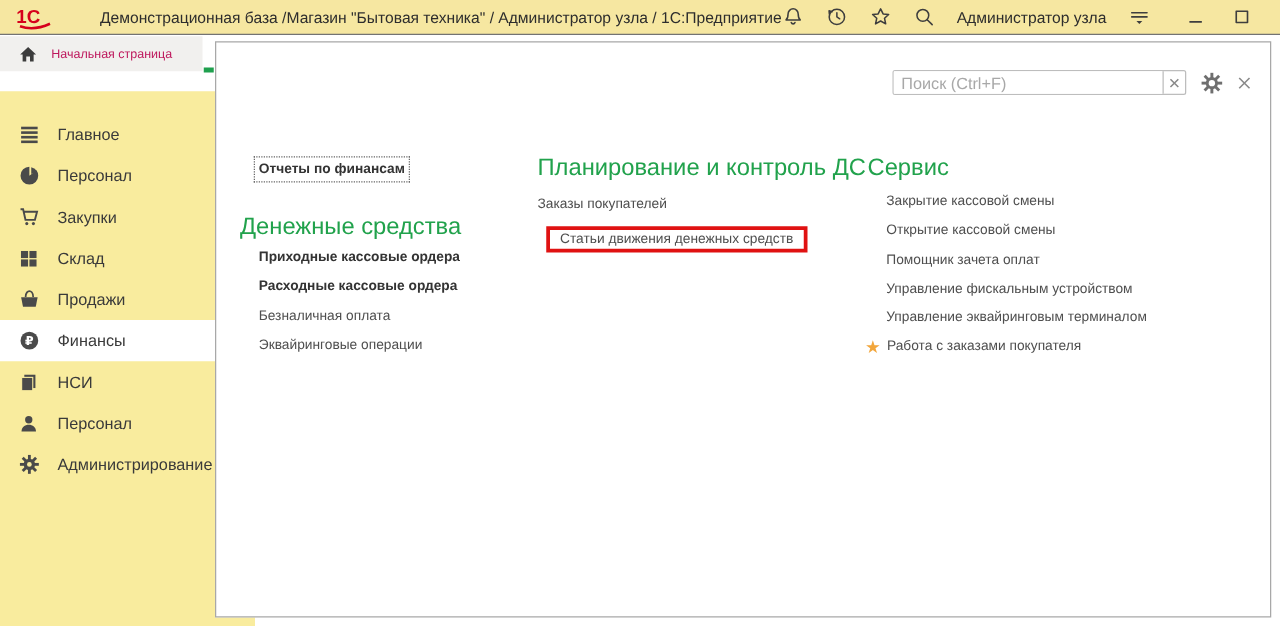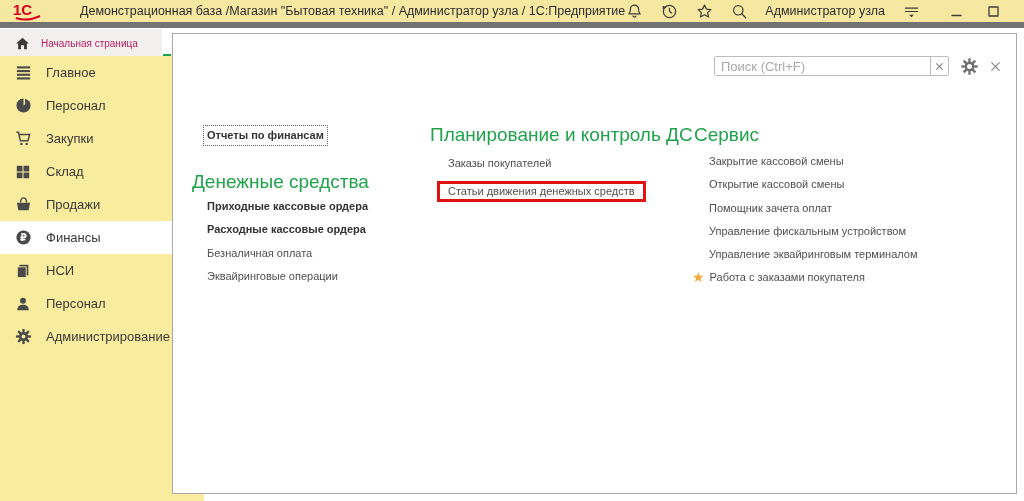--- a/index.html
+++ b/index.html
@@ -7,37 +7,37 @@
     --ylw-side:#f9ec9e;
     --green:#21a24c;
     --red:#e01212;
     --ink:#333;
     --muted:#4f4f4f;
     --border:#a8a8a8;
   }
   *{box-sizing:border-box;margin:0;padding:0}
   html,body{width:1024px;height:501px;overflow:hidden;background:#fff;
     font-family:"Liberation Sans",sans-serif;}
-  .titlebar{height:28px;background:var(--ylw-top);border-bottom:6px solid #737373;
+  .titlebar{height:28px;background:var(--ylw-top);border-bottom:1px solid #737373;
     display:flex;align-items:center;padding:0 10px;position:relative;z-index:5}
   .logo{display:flex;align-items:center;margin-right:14px}
   .hamburger{width:17px;display:flex;flex-direction:column;gap:3px;cursor:pointer;margin-right:4px}
   .hamburger span{height:2px;background:#3e3e3e;border-radius:1px}
   .tb-title{font-size:12.5px;color:#2d2d2d;margin-left:18px;white-space:nowrap}
   .tb-right{margin-left:auto;display:flex;align-items:center;gap:17px}
   .tb-icon{width:18px;height:18px;display:flex;align-items:center;justify-content:center;cursor:pointer}
   .tb-icon svg{stroke:#3e3e3e;fill:none;stroke-width:1.3;stroke-linecap:round;stroke-linejoin:round}
   .user-name{font-size:12.5px;color:#2d2d2d;white-space:nowrap}
   .win-controls{display:flex;align-items:center;gap:19px;margin-left:10px}
   .workspace{position:absolute;top:29px;left:0;right:0;bottom:0;background:#fff}
   .tabstrip{position:absolute;top:0;left:0;width:162px;height:28px;background:#f1f0ee;
     display:flex;align-items:center;padding-left:13px;gap:10px;cursor:pointer}
   .tab-label{font-size:10px;color:#be185d;white-space:nowrap}
   .green-dash{position:absolute;left:163px;top:25px;width:8px;height:4px;background:#1fa04e}
-  .sidebar{position:absolute;top:27px;left:0;width:204px;bottom:0;background:var(--ylw-side);padding-top:0}
+  .sidebar{position:absolute;top:44px;left:0;width:204px;bottom:0;background:var(--ylw-side);padding-top:18px}
   .side-item{height:33px;display:flex;align-items:center;padding-left:14px;gap:14px;
     font-size:13px;color:#3a3a3a;cursor:pointer;white-space:nowrap}
   .side-item.selected{background:#fff}
   .side-icon{width:18px;height:18px;flex:0 0 18px;display:flex;align-items:center;justify-content:center}
   .panel{position:absolute;left:172px;top:4px;right:7px;bottom:7px;background:#fff;border:1px solid var(--border)}
   .search-row{position:absolute;top:22px;right:15px;display:flex;align-items:center;gap:11px}
   .searchbox{display:flex;align-items:stretch;width:235px;height:20px;border:1px solid #bdbdbd;
     border-radius:2px;background:#fff}
   .searchbox input{flex:1;border:none;outline:none;padding:0 6px;font-size:13px;color:#333;
     font-family:"Liberation Sans",sans-serif;min-width:0}
@@ -268,21 +268,21 @@
       <div style="margin-top:3px">
         <div class="row bold indent">Приходные кассовые ордера</div>
         <div class="row bold indent">Расходные кассовые ордера</div>
         <div class="row indent">Безналичная оплата</div>
         <div class="row indent">Эквайринговые операции</div>
       </div>
     </div>
 
     <div class="col" id="col2">
       <div class="sec-title">Планирование и контроль ДС</div>
-      <div class="row" style="margin-left:18px;margin-top:7px">Заказы покупателей</div>
+      <div class="row" style="margin-top:7px">Заказы покупателей</div>
       <div class="red-box row">Статьи движения денежных средств</div>
     </div>
 
     <div class="col" id="col3">
       <div class="sec-title">Сервис</div>
       <div style="margin-top:5px">
         <div class="row indent">Закрытие кассовой смены</div>
         <div class="row indent">Открытие кассовой смены</div>
         <div class="row indent">Помощник зачета оплат</div>
         <div class="row indent">Управление фискальным устройством</div>

